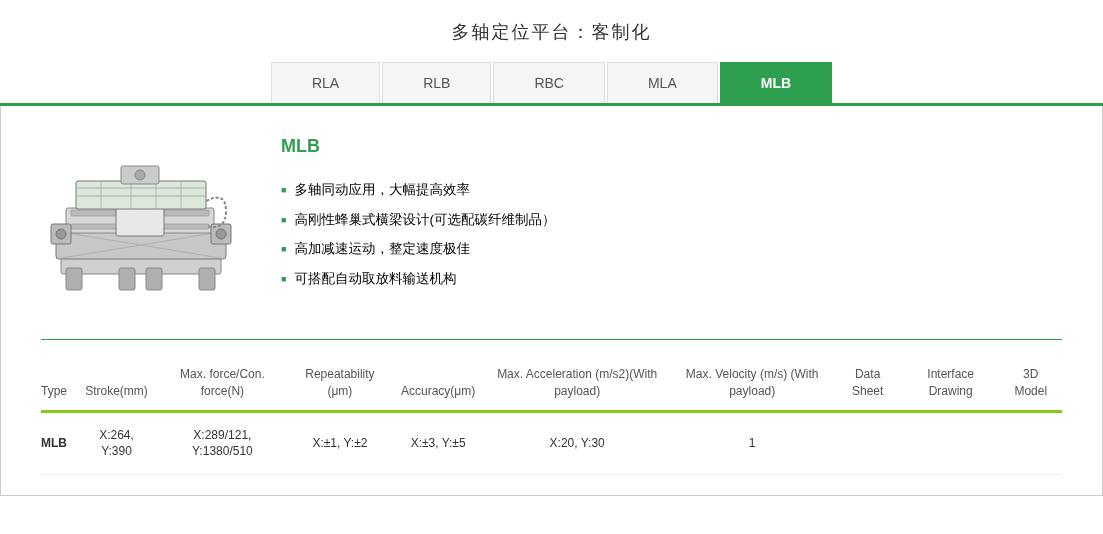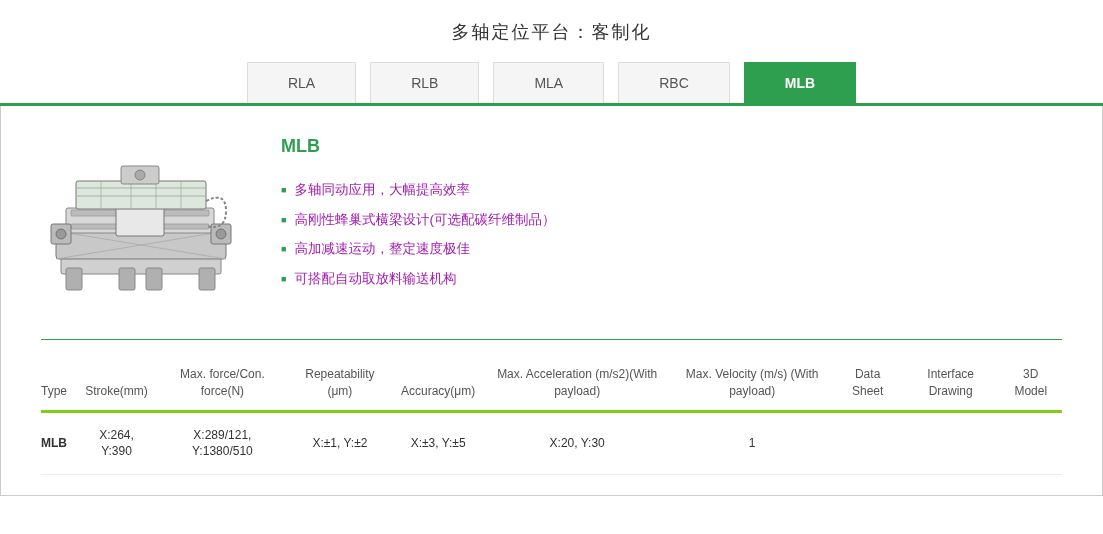--- a/index.html
+++ b/index.html
@@ -17,21 +17,20 @@
       padding: 20px 0 18px 0;
       color: #333;
       letter-spacing: 2px;
     }
 
     .tabs-bar {
       display: flex;
       justify-content: center;
       border-bottom: 3px solid #2e9e4f;
       margin: 0 0 0 0;
-      gap: 12px;
     }
 
     .tab-item {
       padding: 12px 40px;
       font-size: 14px;
       color: #555;
       cursor: pointer;
       background: #f5f5f5;
       border: 1px solid #ddd;
       border-bottom: none;
@@ -86,21 +85,21 @@
       list-style: none;
       padding: 0;
     }
 
     .feature-list li {
       padding: 4px 0;
       display: flex;
       align-items: flex-start;
       gap: 8px;
       font-size: 13.5px;
-      color: #a21caf;
+      color: #000000;
       line-height: 1.6;
     }
 
     .feature-list li::before {
       content: "■";
       color: #2e9e4f;
       font-size: 9px;
       margin-top: 4px;
       flex-shrink: 0;
     }
@@ -152,22 +151,22 @@
     }
   </style>
 </head>
 <body>
 
 <h1 class="page-title">多轴定位平台：客制化</h1>
 
 <div class="tabs-bar">
   <div class="tab-item">RLA</div>
   <div class="tab-item">RLB</div>
+  <div class="tab-item">RBC</div>
   <div class="tab-item">MLA</div>
-  <div class="tab-item">RBC</div>
   <div class="tab-item active">MLB</div>
 </div>
 
 <div class="content-panel">
 
   <div class="product-section">
     <div class="product-image">
       
       <svg viewBox="0 0 200 170" xmlns="http://www.w3.org/2000/svg">
 

